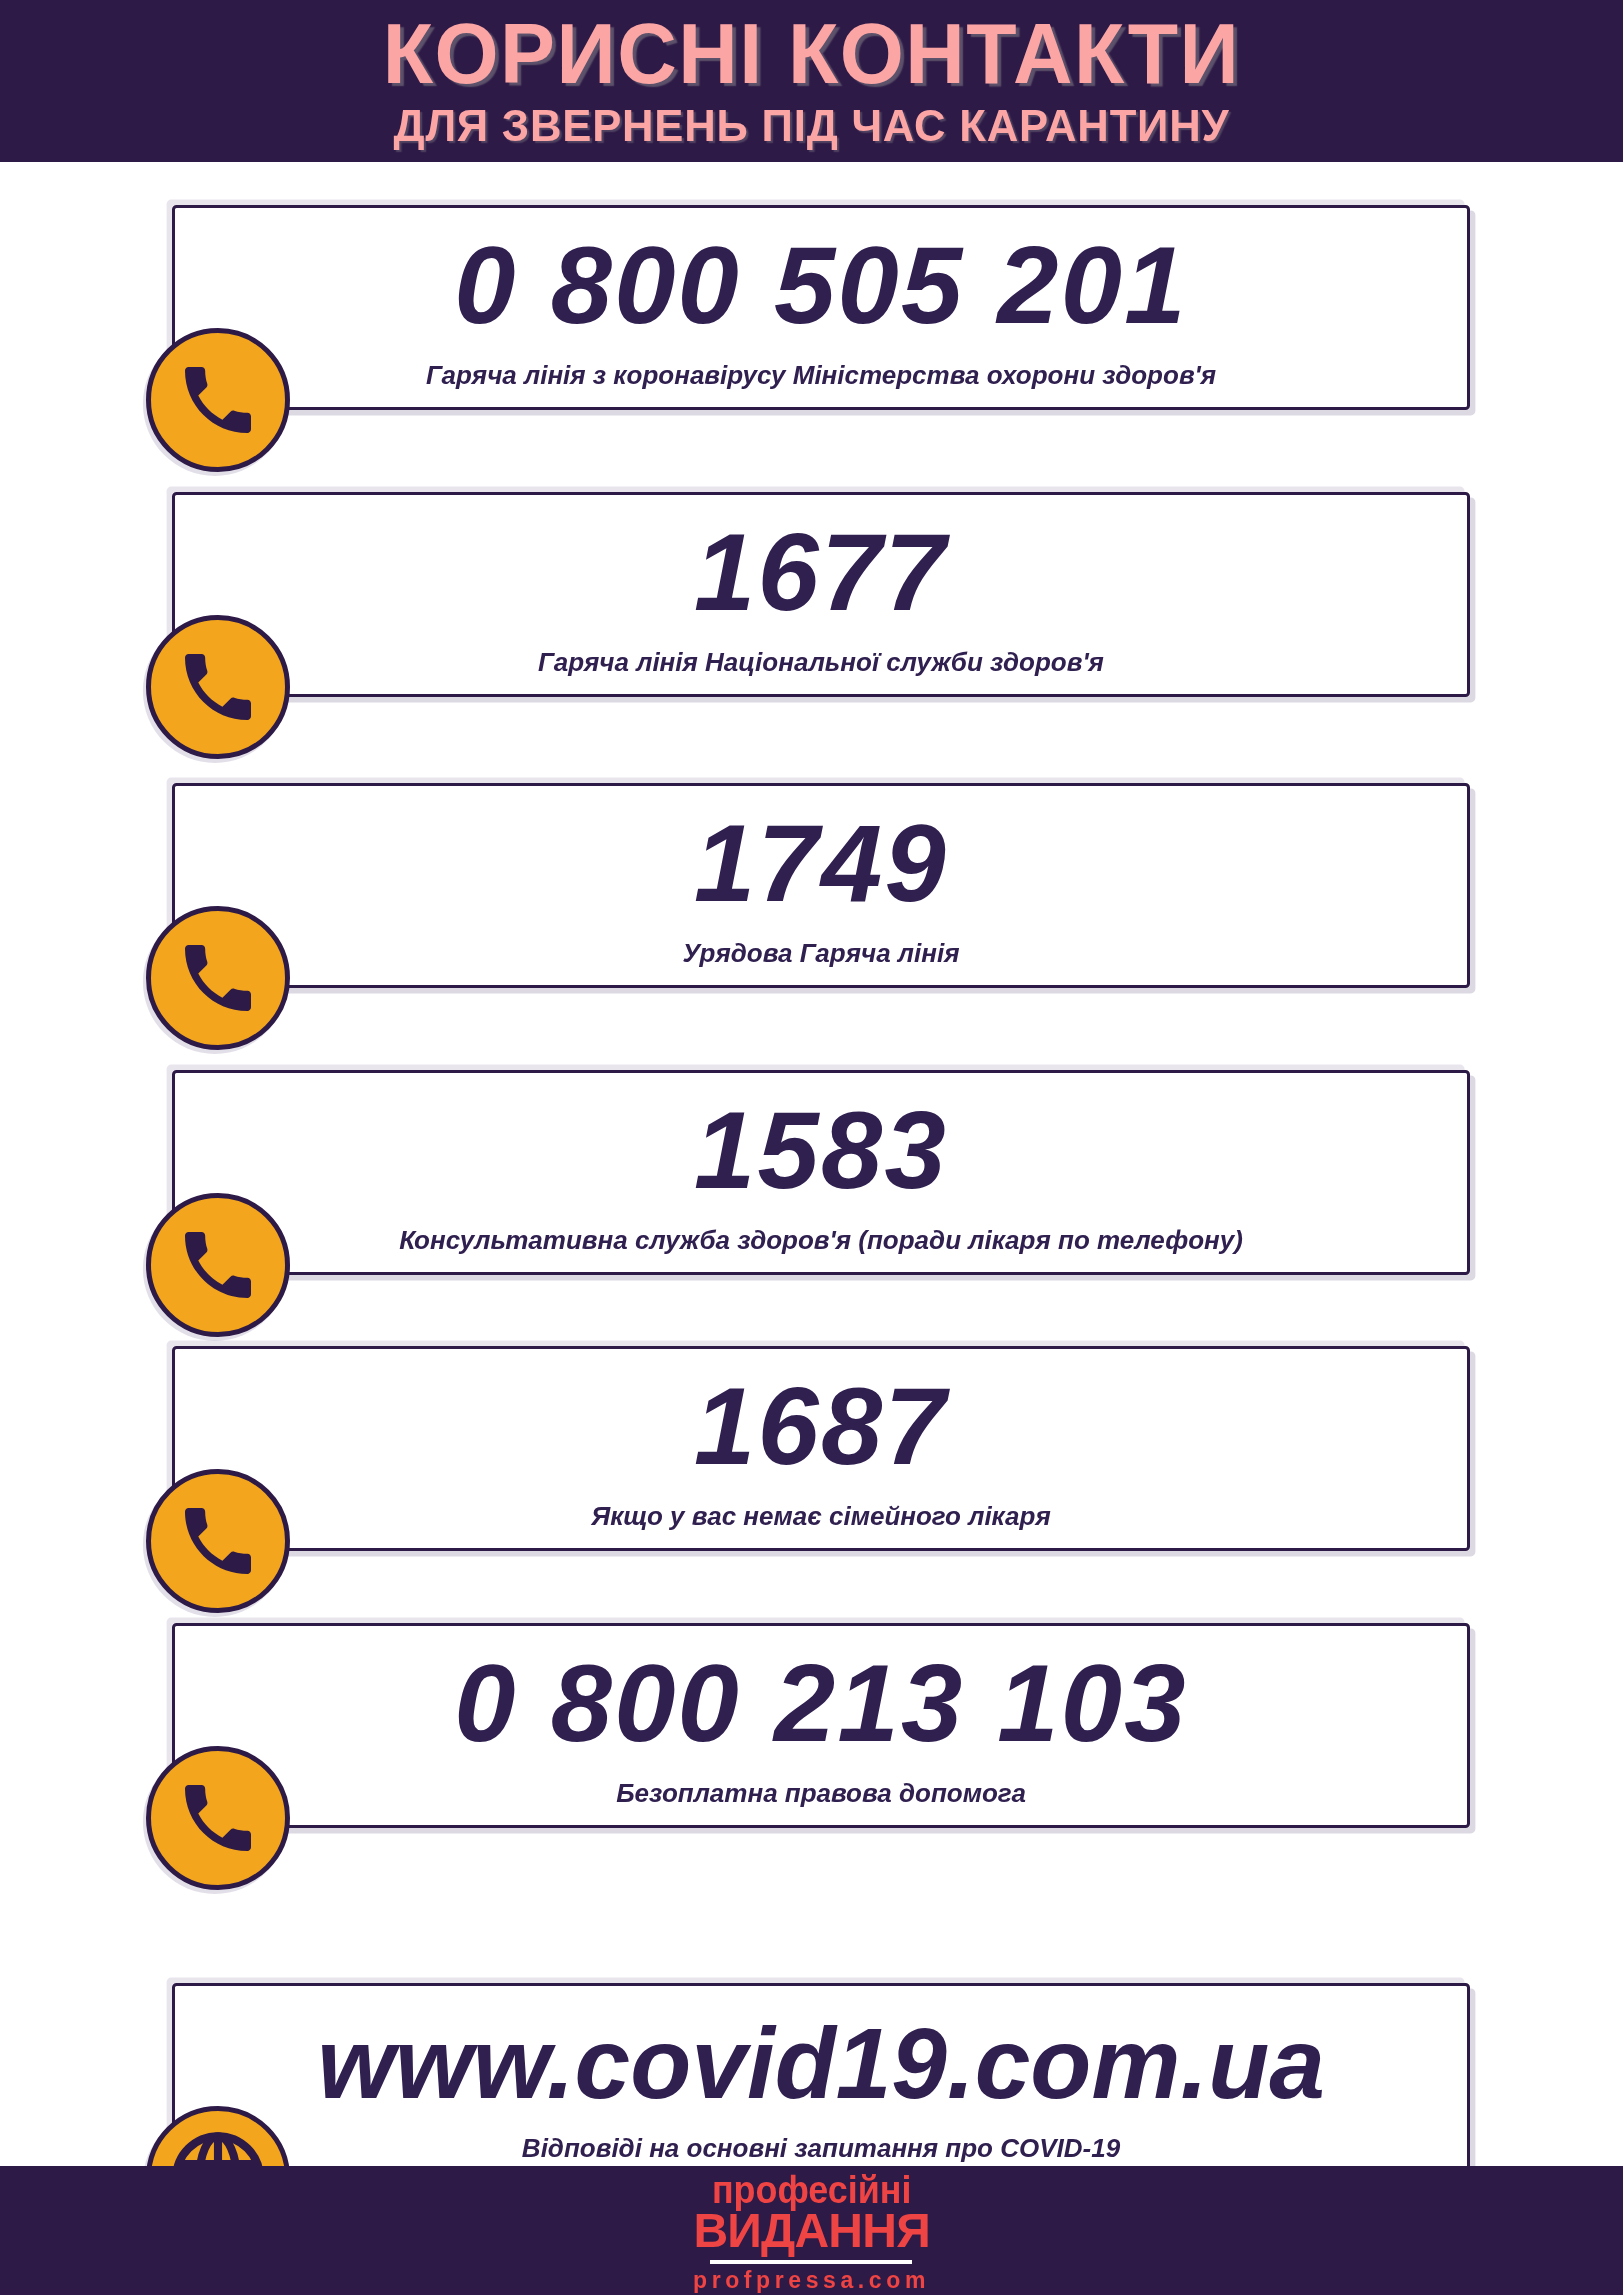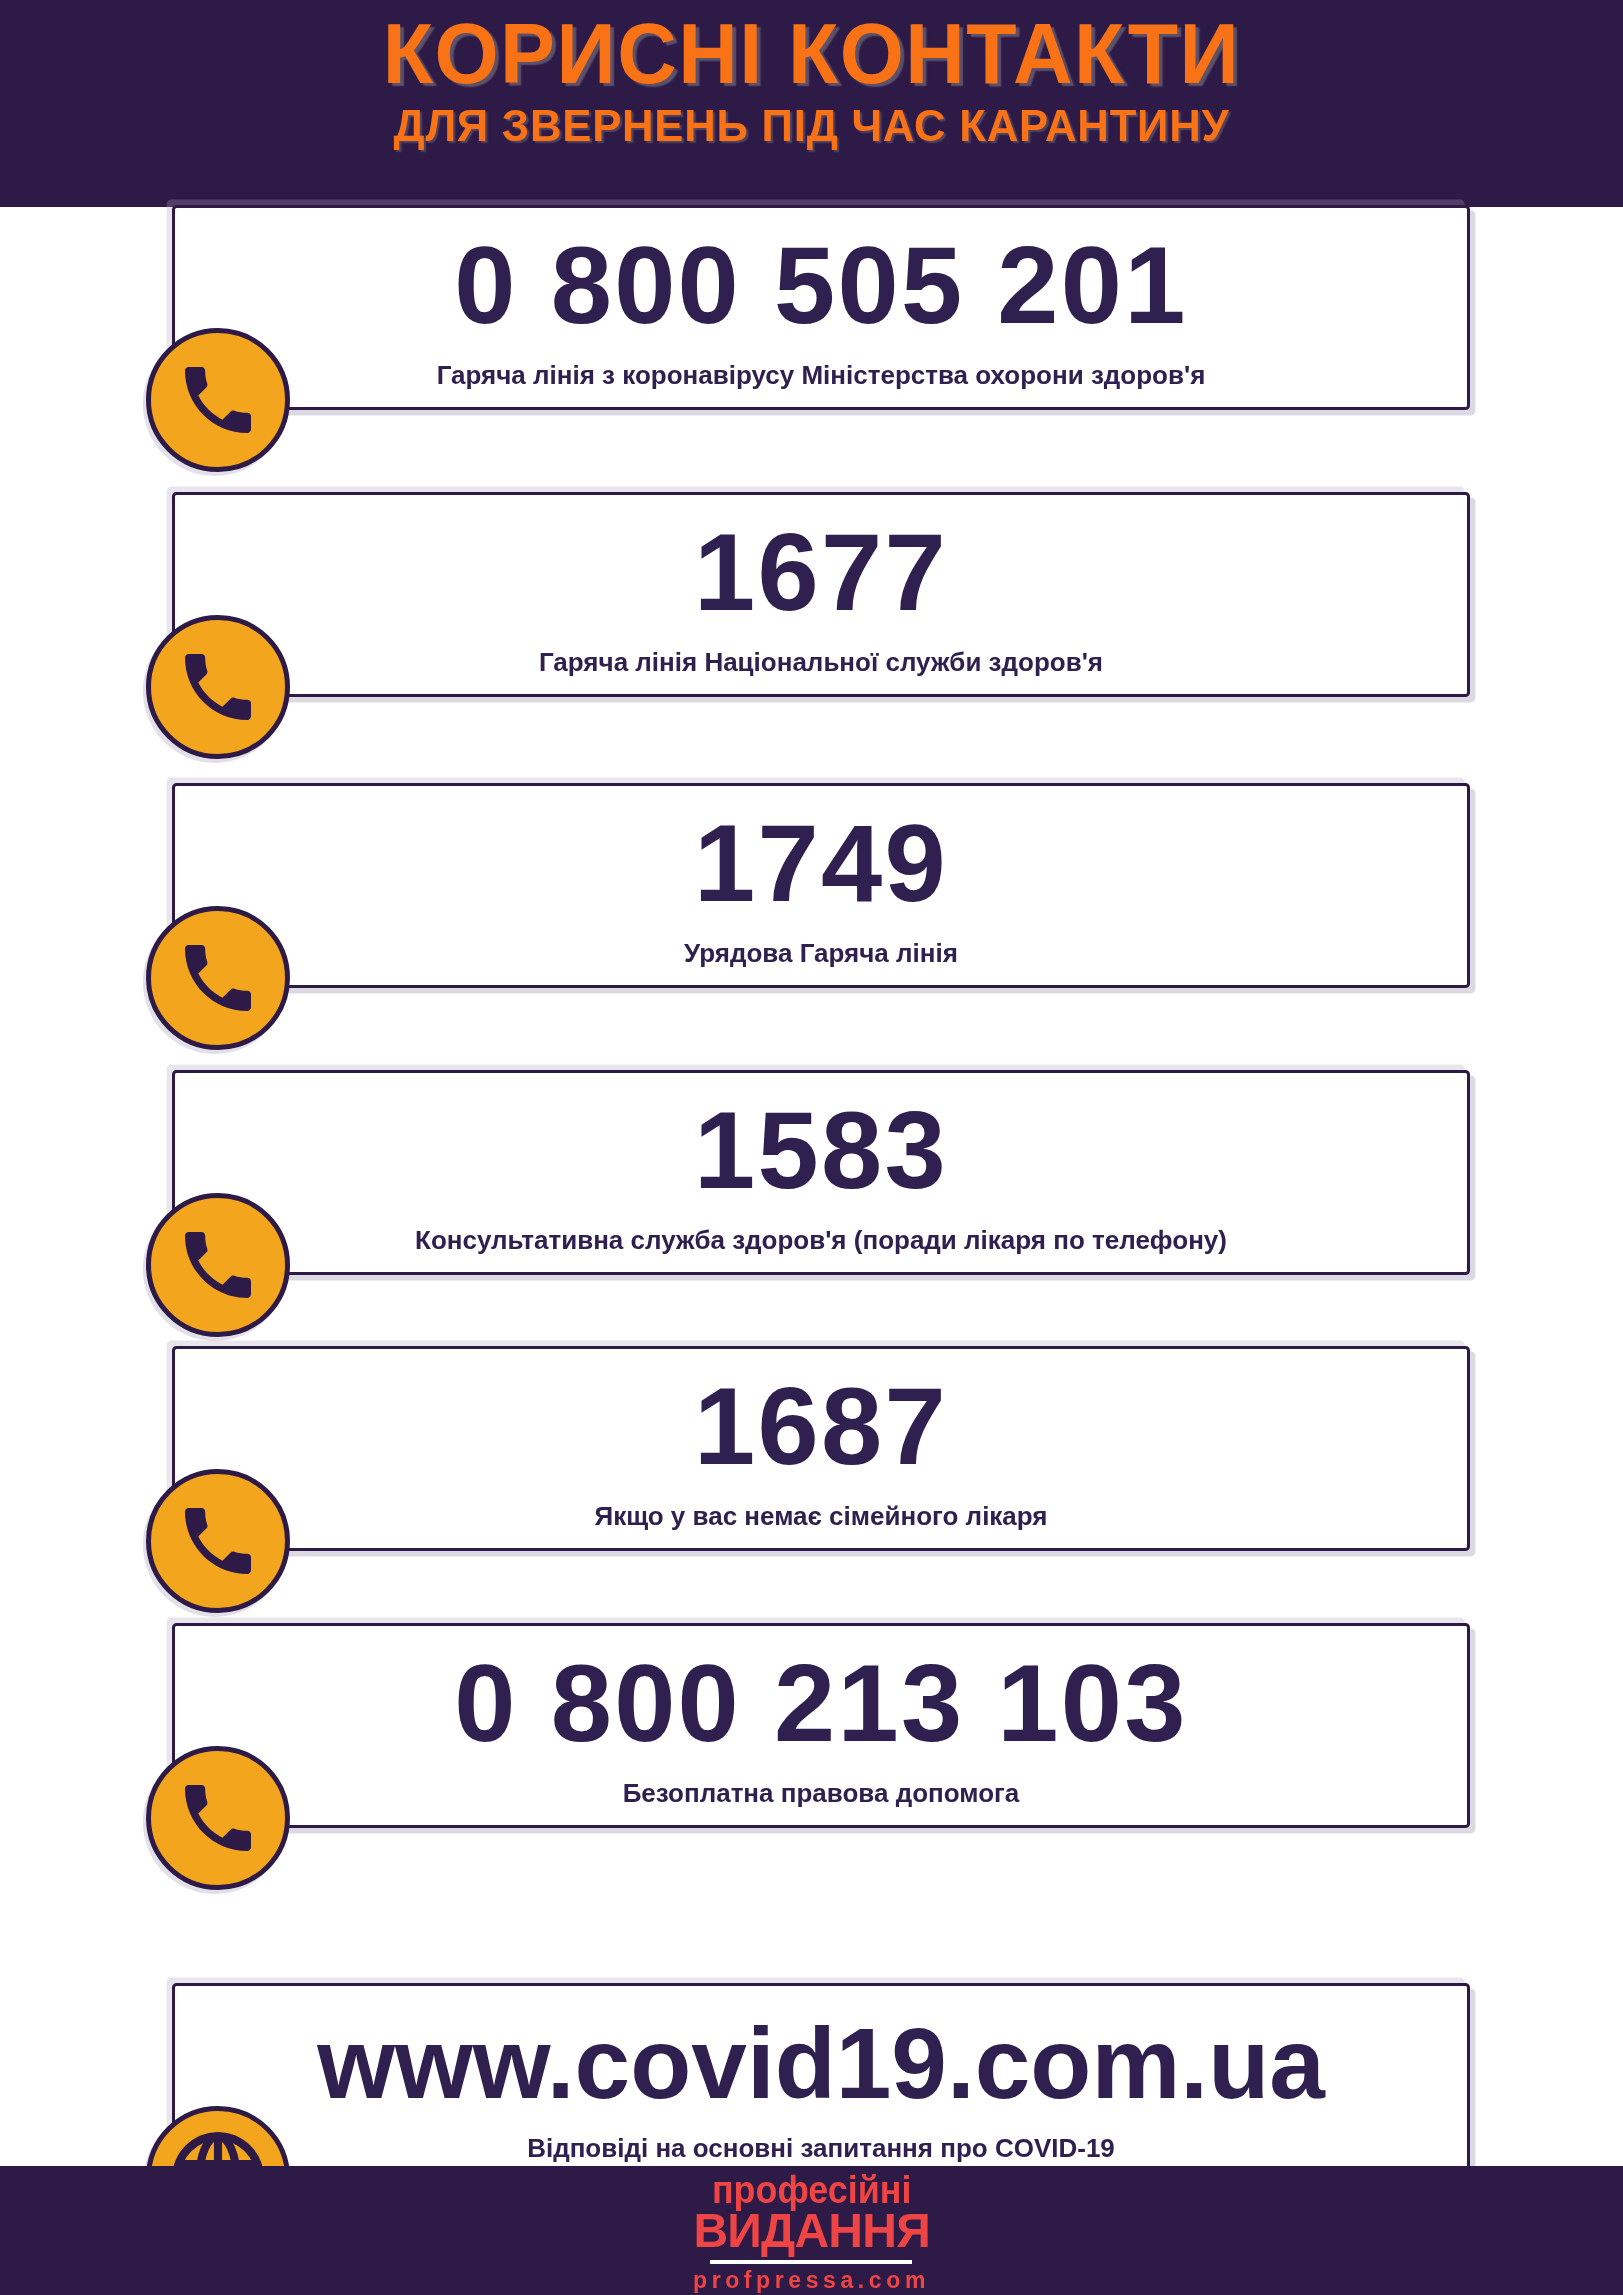--- a/index.html
+++ b/index.html
@@ -9,40 +9,41 @@
   }
   html,body{margin:0;padding:0;}
   body{
     width:1623px;height:2295px;background:#ffffff;
     font-family:"Liberation Sans","DejaVu Sans",sans-serif;
   }
   #poster{position:relative;width:1623px;height:2295px;overflow:hidden;background:#ffffff;}
 
   
   .header{
-    position:absolute;top:0;left:0;width:100%;height:207px;
-    background:var(--purple);color:#f97316;text-align:center;
+    position:absolute;top:0;left:0;width:100%;height:162px;
+    background:var(--purple);color:#fca5a5;text-align:center;
   }
   .title{
     margin-top:9.3px;font-size:85px;font-weight:bold;line-height:1.05;
     letter-spacing:1.5px;text-shadow:3.9px 3.1px 1.5px rgba(150,150,150,.45);
     transform:scaleX(.97);
   }
   .subtitle{
     margin-top:1.5px;font-size:45px;font-weight:bold;letter-spacing:0.8px;
     text-shadow:2.3px 2.3px 1.5px rgba(150,150,150,.35);transform:scaleX(.97);
   }
 
   
   .card{
     position:absolute;left:172px;width:1298px;height:205px;box-sizing:border-box;
     background:#ffffff;border:3.1px solid var(--purple);border-radius:4.6px;
     display:flex;flex-direction:column;align-items:center;justify-content:center;
     padding-top:6.2px;
     box-shadow:5.4px 5.4px 0 rgba(63,42,94,.18), -5.4px -5.4px 0 rgba(172,162,192,.28);
+    font-style:italic;
   }
   .value{
     font-size:110px;font-weight:bold;color:var(--ink);
     line-height:1;letter-spacing:2.3px;white-space:nowrap;
   }
   .value.url{font-size:100px;letter-spacing:0;}
   .label{
     margin-top:20px;font-size:26px;font-weight:bold;color:var(--ink);
     white-space:nowrap;
   }

